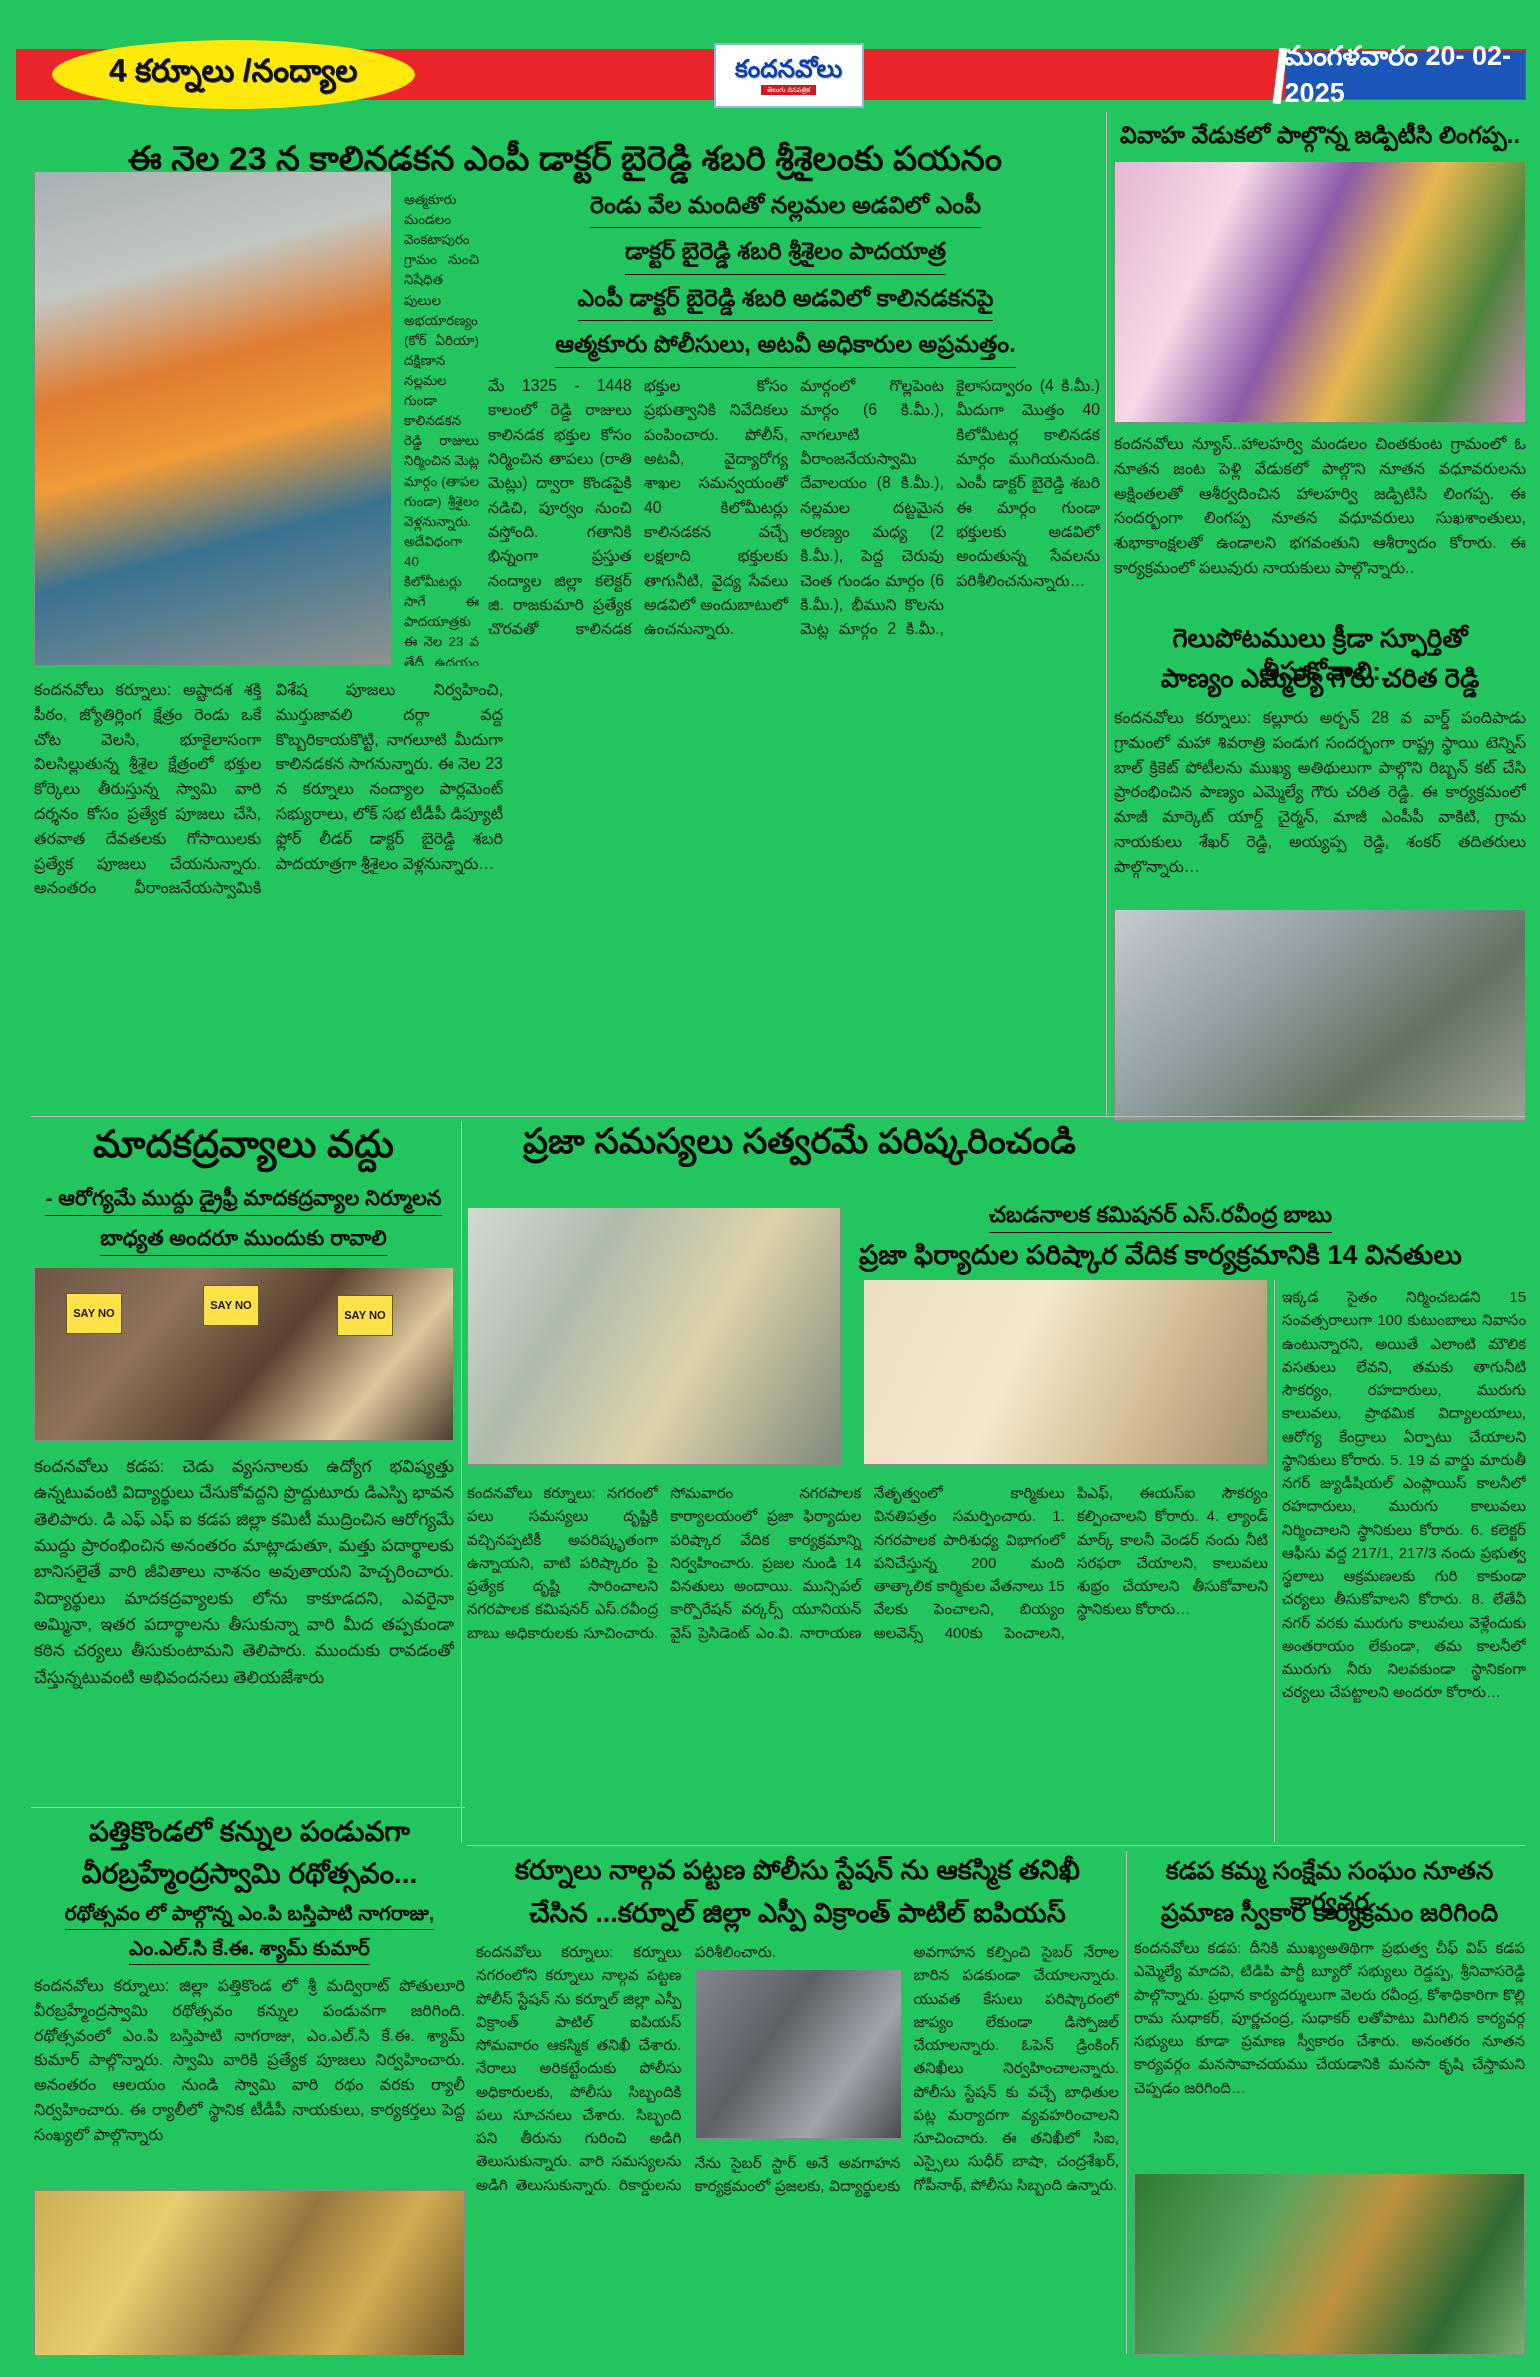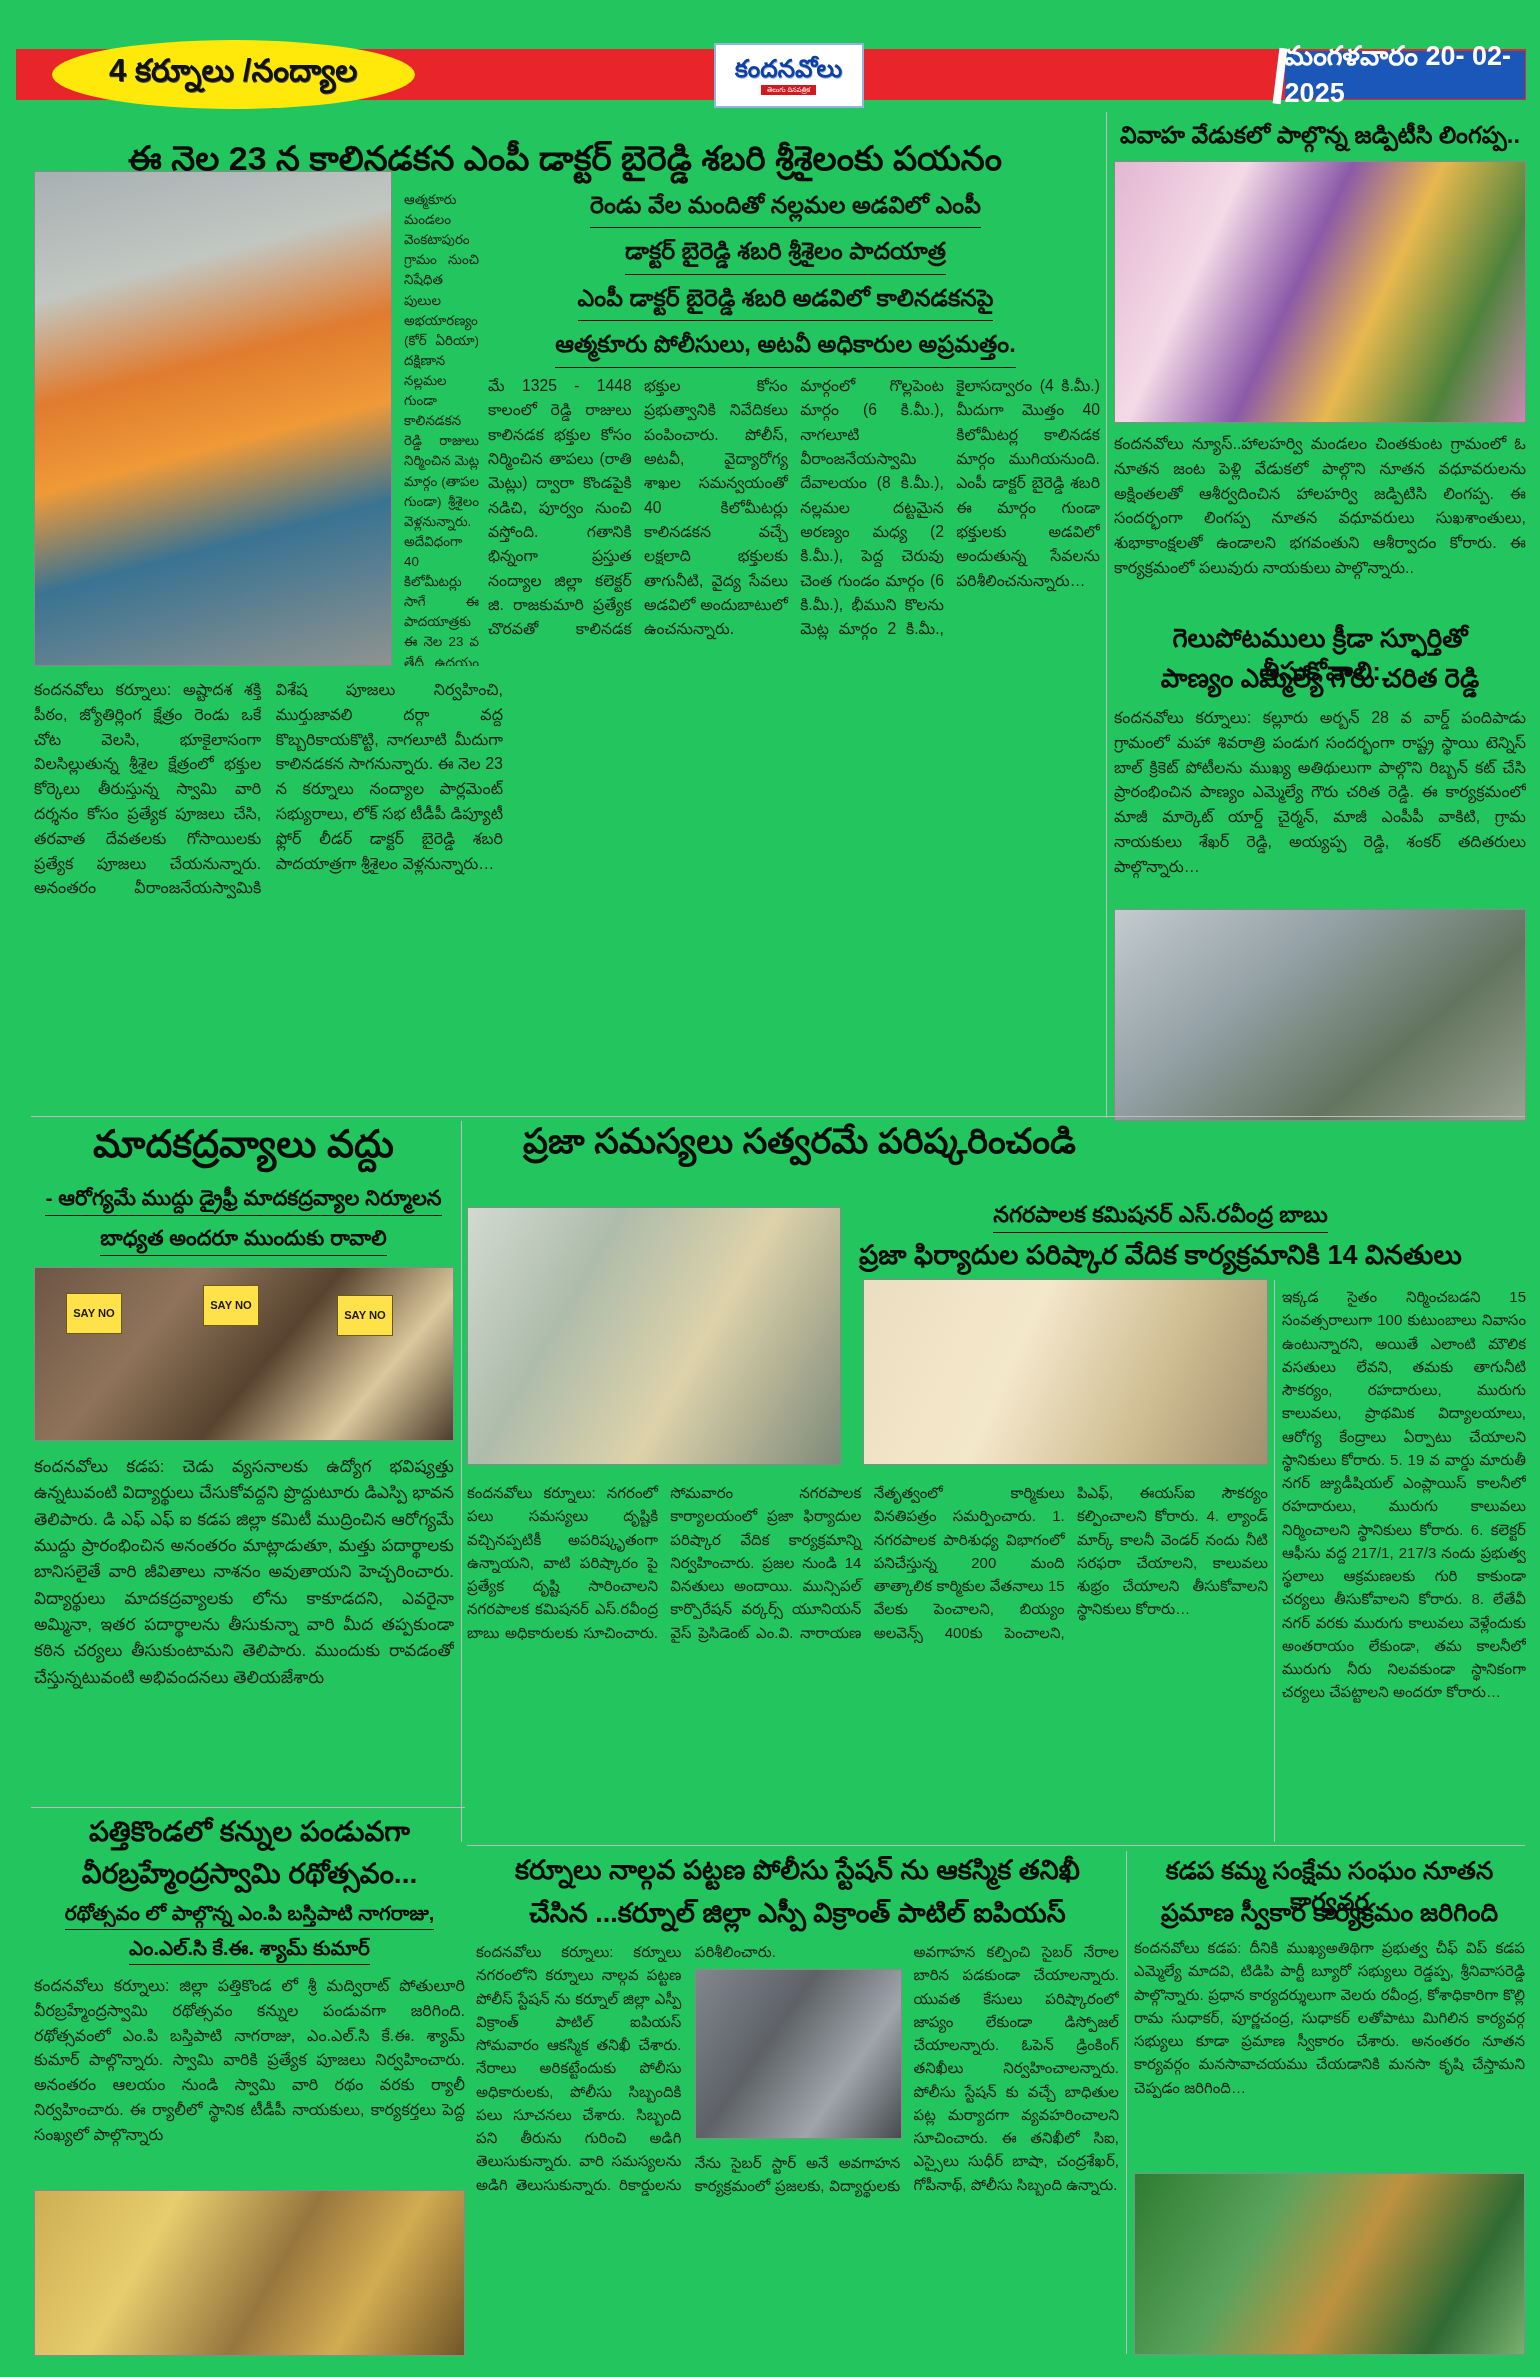--- a/index.html
+++ b/index.html
@@ -109,21 +109,21 @@
   <div class="abs photo ph-posters" style="left:34px;top:1267px;width:420px;height:174px;">
     <div class="poster-chip" style="left:31px;top:24.6px;">SAY NO</div>
     <div class="poster-chip" style="left:168px;top:17px;">SAY NO</div>
     <div class="poster-chip" style="left:302px;top:27px;">SAY NO</div>
   </div>
 
   <div class="abs body-txt" style="left:34px;top:1454px;width:420px;height:352px;font-size:17px;">కందనవోలు కడప: చెడు వ్యసనాలకు ఉద్యోగ భవిష్యత్తు ఉన్నటువంటి విద్యార్థులు చేసుకోవద్దని ప్రొద్దుటూరు డిఎస్పి భావన తెలిపారు. డి ఎఫ్ ఎఫ్ ఐ కడప జిల్లా కమిటీ ముద్రించిన ఆరోగ్యమే ముద్దు ప్రారంభించిన అనంతరం మాట్లాడుతూ, మత్తు పదార్థాలకు బానిసలైతే వారి జీవితాలు నాశనం అవుతాయని హెచ్చరించారు. విద్యార్థులు మాదకద్రవ్యాలకు లోను కాకూడదని, ఎవరైనా అమ్మినా, ఇతర పదార్థాలను తీసుకున్నా వారి మీద తప్పకుండా కఠిన చర్యలు తీసుకుంటామని తెలిపారు. ముందుకు రావడంతో చేస్తున్నటువంటి అభివందనలు తెలియజేశారు</div>
 
   <div class="abs hl" style="left:467px;top:1119px;width:665px;font-size:35px;">ప్రజా సమస్యలు సత్వరమే పరిష్కరించండి</div>
   <div class="abs hl" style="left:828px;top:1201px;width:665px;font-size:22.4px;">
-    <span class="ul-line">నగరపాలక కమిషనర్ ఎస్.రవీంద్ర బాబు</span>
+    <span class="ul-line">చబడనాలక కమిషనర్ ఎస్.రవీంద్ర బాబు</span>
   </div>
   <div class="abs hl" style="left:828px;top:1239px;width:665px;font-size:27px;">ప్రజా ఫిర్యాదుల పరిష్కార వేదిక కార్యక్రమానికి 14 వినతులు</div>
 
   <div class="abs photo ph-meeting" style="left:467px;top:1207px;width:374px;height:258px;"></div>
   <div class="abs photo ph-office" style="left:863px;top:1279px;width:405px;height:186px;"></div>
 
   <div class="abs body-txt" style="left:1282px;top:1285px;width:244px;height:555px;font-size:15px;">ఇక్కడ సైతం నిర్మించబడని 15 సంవత్సరాలుగా 100 కుటుంబాలు నివాసం ఉంటున్నారని, అయితే ఎలాంటి మౌలిక వసతులు లేవని, తమకు తాగునీటి సౌకర్యం, రహదారులు, మురుగు కాలువలు, ప్రాథమిక విద్యాలయాలు, ఆరోగ్య కేంద్రాలు ఏర్పాటు చేయాలని స్థానికులు కోరారు. 5. 19 వ వార్డు మారుతీ నగర్ జ్యుడీషియల్ ఎంప్లాయిస్ కాలనీలో రహదారులు, మురుగు కాలువలు నిర్మించాలని స్థానికులు కోరారు. 6. కలెక్టర్ ఆఫీసు వద్ద 217/1, 217/3 నందు ప్రభుత్వ స్థలాలు ఆక్రమణలకు గురి కాకుండా చర్యలు తీసుకోవాలని కోరారు. 8. లేతేవీ నగర్ వరకు మురుగు కాలువలు వెళ్లేందుకు అంతరాయం లేకుండా, తమ కాలనీలో మురుగు నీరు నిలవకుండా స్థానికంగా చర్యలు చేపట్టాలని అందరూ కోరారు…</div>
 
   <div class="abs body-txt" style="left:467px;top:1481px;width:801px;height:362px;column-count:4;column-gap:12.3px;font-size:15px;">కందనవోలు కర్నూలు: నగరంలో పలు సమస్యలు దృష్టికి వచ్చినప్పటికీ అపరిష్కృతంగా ఉన్నాయని, వాటి పరిష్కారం పై ప్రత్యేక దృష్టి సారించాలని నగరపాలక కమిషనర్ ఎస్.రవీంద్ర బాబు అధికారులకు సూచించారు. సోమవారం నగరపాలక కార్యాలయంలో ప్రజా ఫిర్యాదుల పరిష్కార వేదిక కార్యక్రమాన్ని నిర్వహించారు. ప్రజల నుండి 14 వినతులు అందాయి. మున్సిపల్ కార్పొరేషన్ వర్కర్స్ యూనియన్ వైస్ ప్రెసిడెంట్ ఎం.వి. నారాయణ నేతృత్వంలో కార్మికులు వినతిపత్రం సమర్పించారు. 1. నగరపాలక పారిశుధ్య విభాగంలో పనిచేస్తున్న 200 మంది తాత్కాలిక కార్మికుల వేతనాలు 15 వేలకు పెంచాలని, బియ్యం అలవెన్స్ 400కు పెంచాలని, పిఎఫ్, ఈయస్ఐ సౌకర్యం కల్పించాలని కోరారు. 4. ల్యాండ్ మార్క్ కాలనీ వెండర్ నందు నీటి సరఫరా చేయాలని, కాలువలు శుభ్రం చేయాలని తీసుకోవాలని స్థానికులు కోరారు…</div>
 

